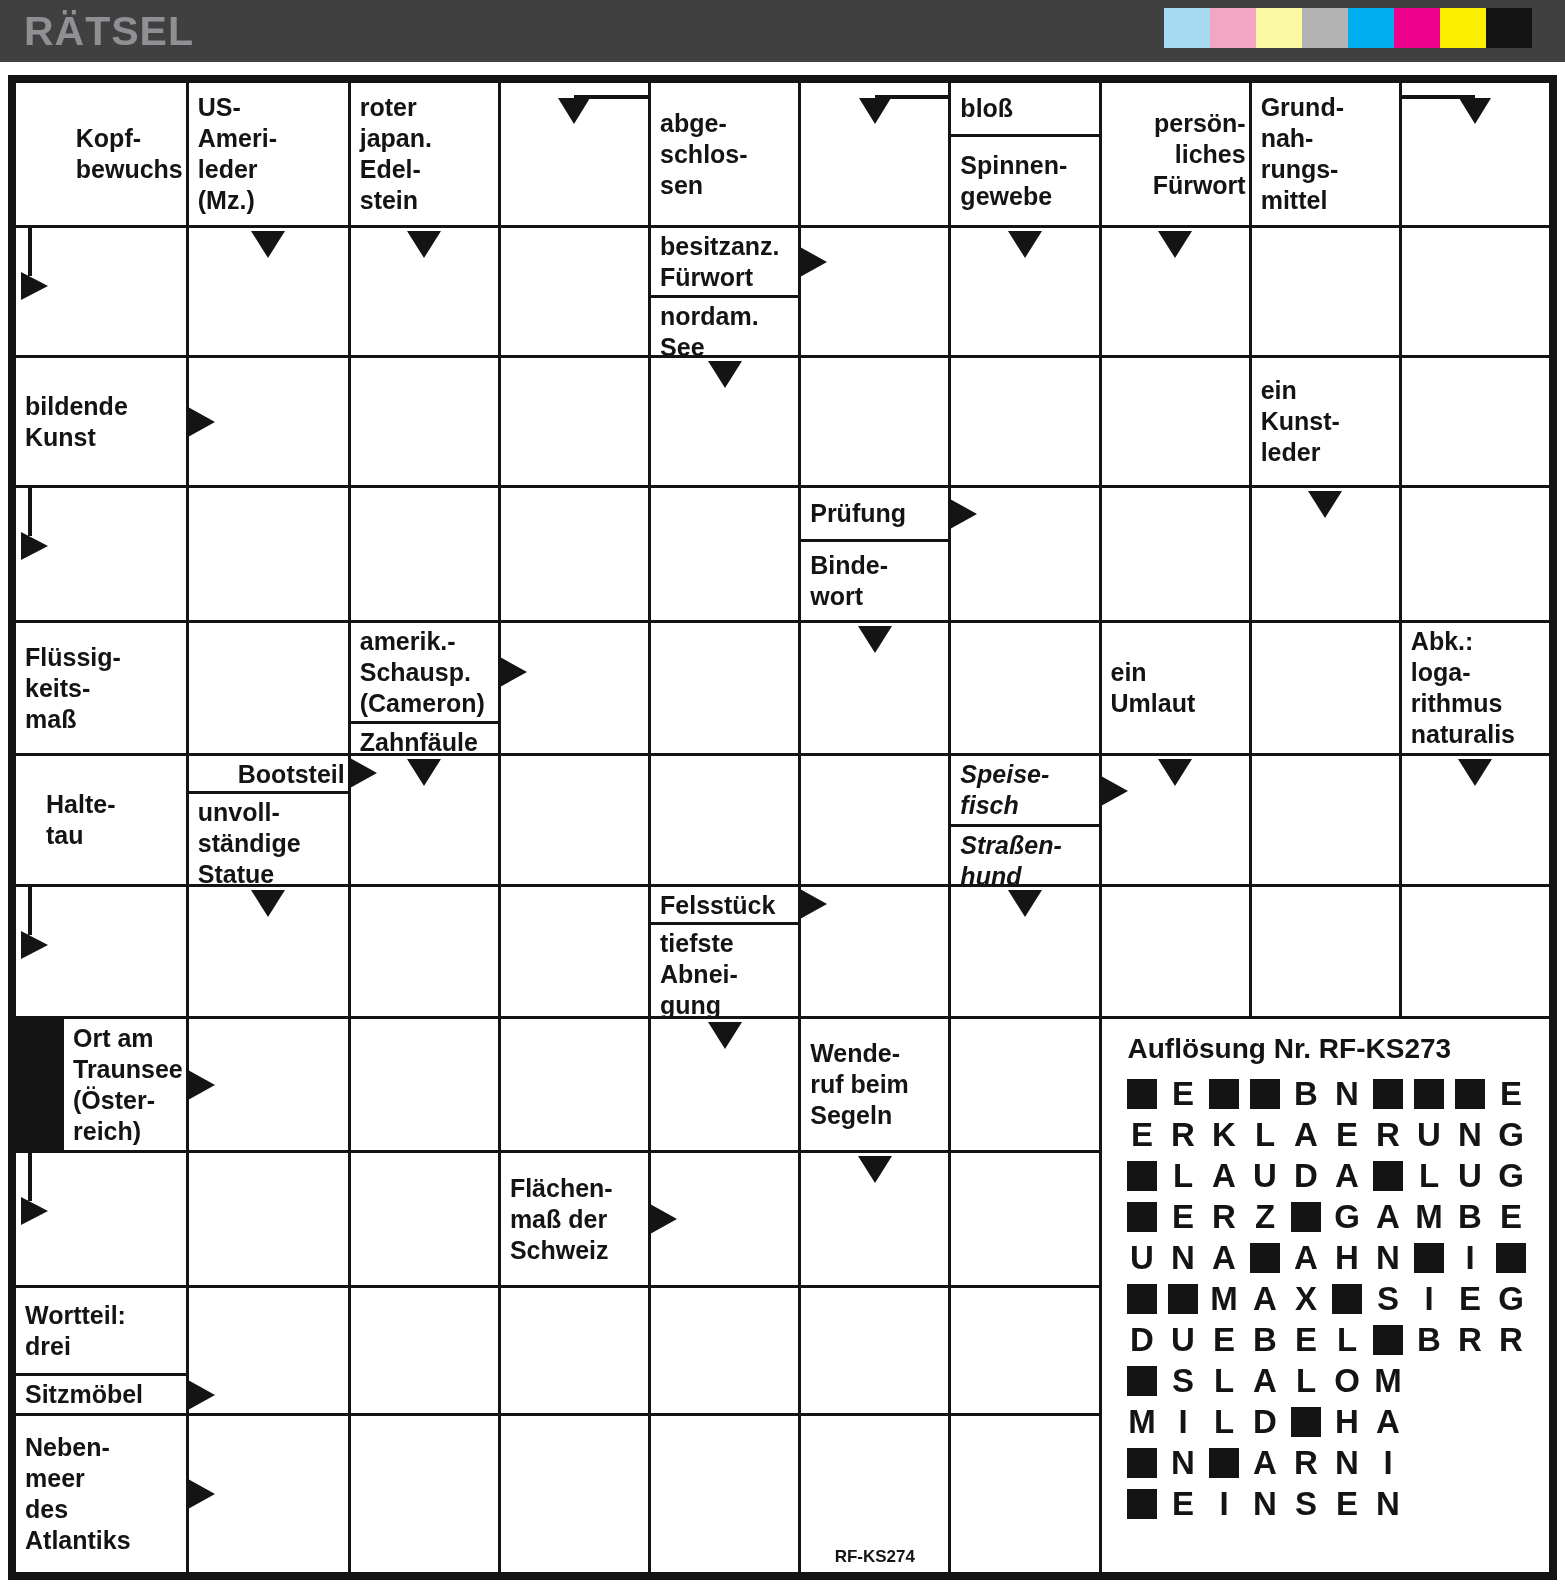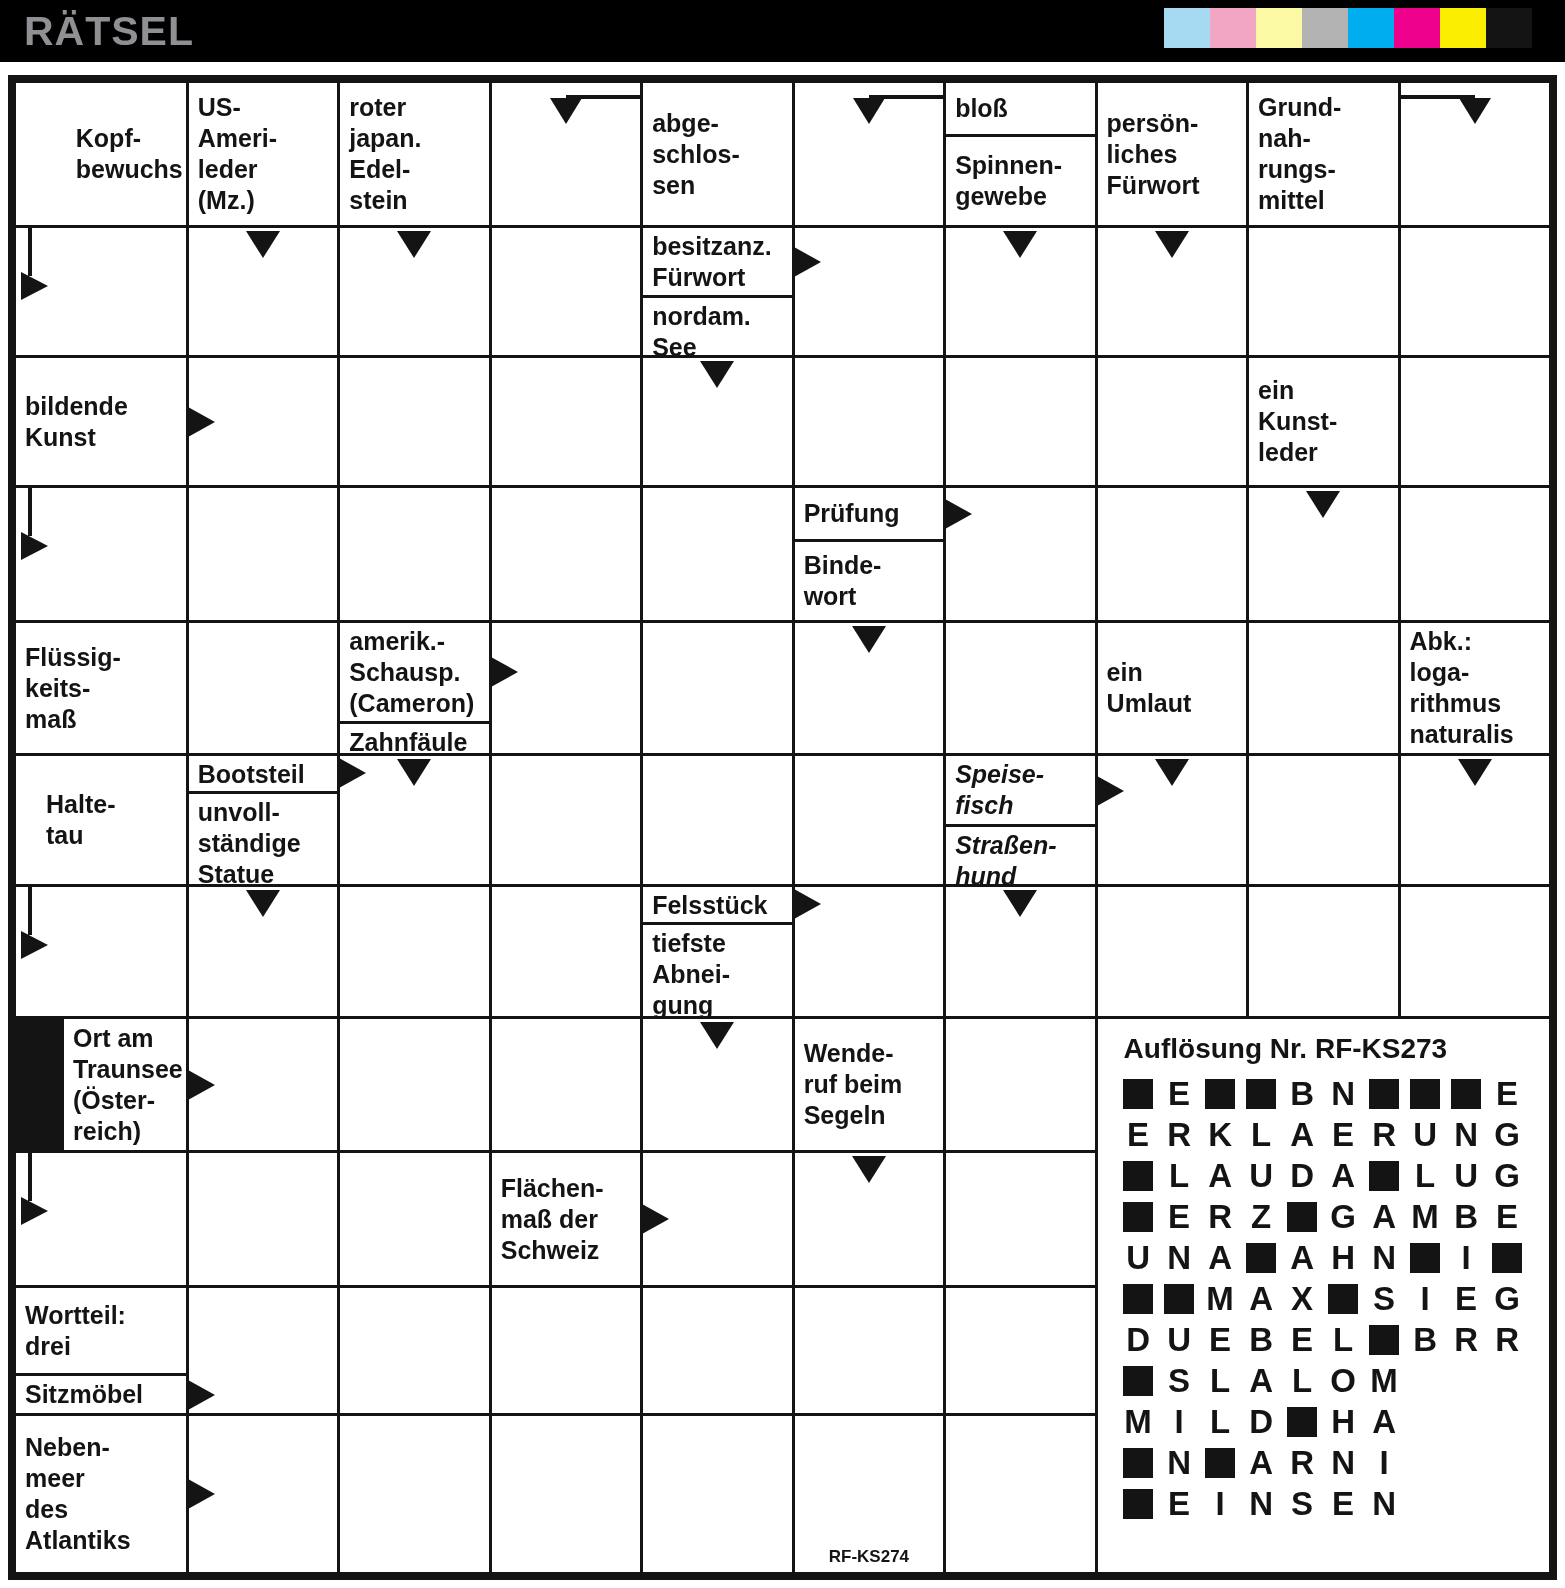--- a/index.html
+++ b/index.html
@@ -1,19 +1,19 @@
 <!DOCTYPE html>
 <html><head>
 <meta charset="utf-8">
 <style>
   html,body{margin:0;padding:0;background:#ffffff;}
   body{width:1565px;height:1588px;position:relative;font-family:"Liberation Sans",sans-serif;overflow:hidden;}
 
   
-  .header{position:absolute;top:0;left:0;width:1565px;height:62px;background:#000000;}
+  .header{position:absolute;top:0;left:0;width:1565px;height:62px;background:#404040;}
   .header h1{margin:0;padding:8px 0 0 24px;font-size:41px;font-weight:bold;letter-spacing:1px;color:#8f9094;}
   .colorbar{position:absolute;top:8px;right:33px;display:flex;height:40px;}
   .swatch{width:46px;height:40px;}
 
   
   .puzzle{position:absolute;top:75px;left:8px;width:1549px;height:1505px;box-sizing:border-box;
           border:8px solid #141414;background:#141414;}
   .grid{display:grid;width:100%;height:100%;grid-template-columns:repeat(10,1fr);gap:3px;background:#141414;}
   .cell{background:#ffffff;position:relative;}
 
@@ -112,21 +112,21 @@
             <div class="line">bloß</div>
           </div>
         </div>
         <div class="sub bottom">
           <div class="clue-text">
             <div class="line">Spinnen-</div>
             <div class="line">gewebe</div>
           </div>
         </div>
       </div>
-      <div class="cell clue vc" style="grid-area: 1 / 8;">
+      <div class="cell clue vc" style="grid-area: 1 / 8; text-align: right;">
         <div class="clue-text">
           <div class="line">persön-</div>
           <div class="line">liches</div>
           <div class="line">Fürwort</div>
         </div>
       </div>
       <div class="cell clue vc" style="grid-area: 1 / 9;">
         <div class="clue-text">
           <div class="line">Grund-</div>
           <div class="line">nah-</div>
@@ -269,21 +269,21 @@
           <div class="line">naturalis</div>
         </div>
       </div>
       <div class="cell clue indent vc" style="grid-area: 6 / 1;">
         <div class="clue-text">
           <div class="line">Halte-</div>
           <div class="line">tau</div>
         </div>
       </div>
       <div class="cell clue split" style="grid-area: 6 / 2;">
-        <div class="sub top" style="height: 27%;">
+        <div class="sub top" style="height: 27%; padding-left: 40px;">
           <div class="clue-text">
             <div class="line">Bootsteil</div>
           </div>
         </div>
         <div class="sub bottom">
           <div class="clue-text">
             <div class="line">unvoll-</div>
             <div class="line">ständige</div>
             <div class="line">Statue</div>
           </div>

